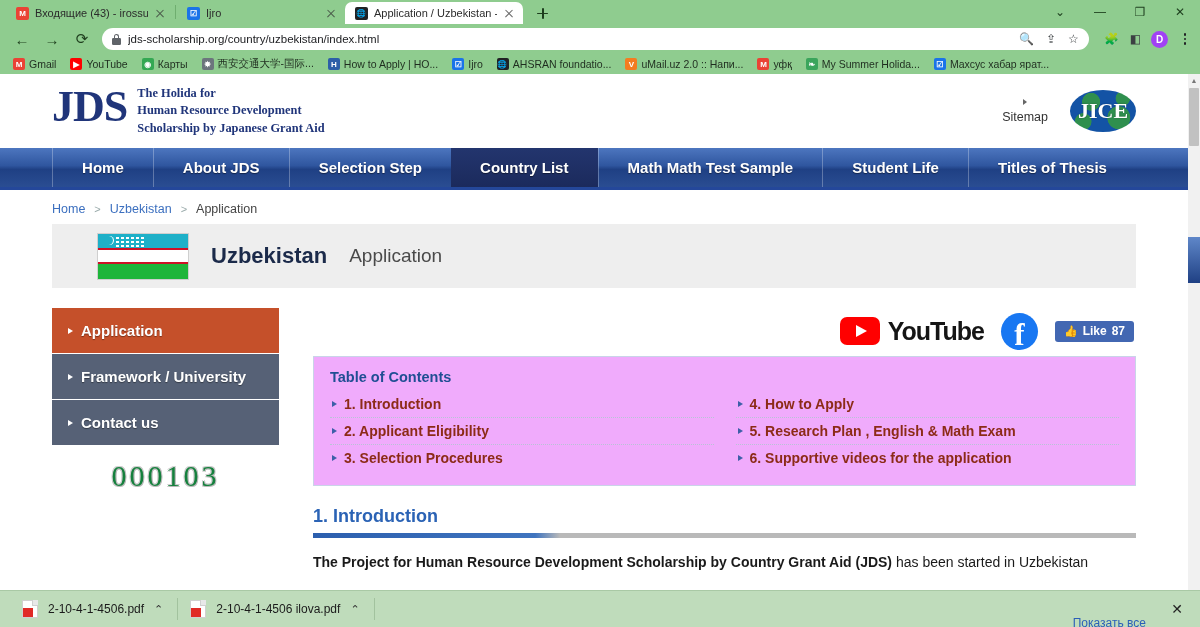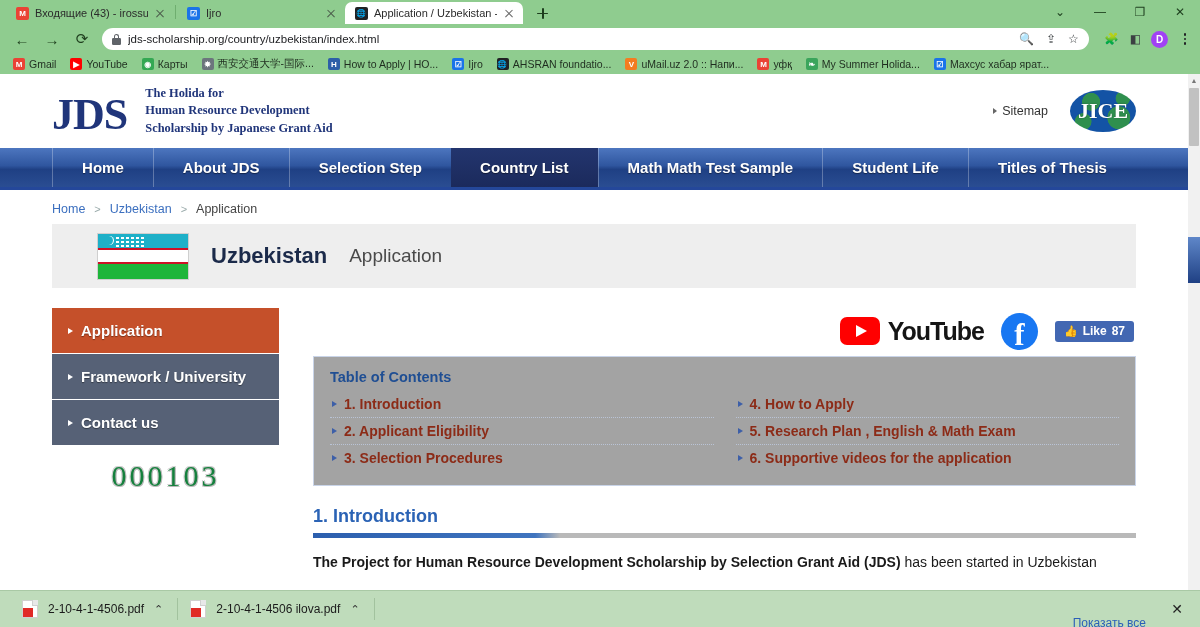--- a/index.html
+++ b/index.html
@@ -70,31 +70,31 @@
     height: 20px; background:#8fcc8f; display:flex; align-items:center; gap:0px; padding: 0 6px; overflow:hidden;
   }
   .bm { display:flex; align-items:center; gap:4px; padding: 0 7px; font-size:10.5px; color:#1f2d1f; white-space:nowrap; }
   .bmico { width:12px; height:12px; flex:0 0 12px; border-radius:2px; display:flex; align-items:center; justify-content:center; font-size:8px; color:#fff; font-weight:bold; overflow:hidden; }
 
   
   .viewport { position:relative; height: 553px; background:#fff; overflow:hidden; }
   .page { width: 1188px; height: 100%; overflow:hidden; position:relative; }
 
   .siteheader { height: 74px; display:flex; align-items:center; padding: 0 52px; position:relative; }
-  .logo { display:flex; align-items:flex-end; gap: 18px; }
+  .logo { display:flex; align-items:flex-start; gap: 10px; }
   .logo .jds {
     font-family:"Liberation Serif", serif; font-weight:bold; font-size:44px;
     color:#20357a; letter-spacing:-1px; line-height:1;
   }
   .logo .tagline {
     font-family:"Liberation Serif", serif; font-weight:bold; font-size:12.4px;
     color:#20357a; line-height:1.38;
   }
   .hdr-right { margin-left:auto; display:flex; align-items:center; gap:22px; }
-  .sitemap { font-size:12.5px; color:#333; display:flex; align-items:center; gap:5px; }
+  .sitemap { font-size:12.5px; color:#333; display:flex; align-items:center; gap:5px;flex-direction:column; }
   .caret { width:0;height:0;border-left:4px solid #666;border-top:3px solid transparent;border-bottom:3px solid transparent; display:inline-block; }
   .jice {
     width:66px; height:42px; border-radius:50%;
     background: radial-gradient(circle at 32% 28%, #2f8f4e 0 16%, transparent 17%),
                 radial-gradient(circle at 74% 66%, #2f8f4e 0 20%, transparent 21%),
                 radial-gradient(circle at 20% 75%, #2f8f4e 0 13%, transparent 14%),
                 radial-gradient(circle at 80% 20%, #2f8f4e 0 11%, transparent 12%),
                 #1353a5;
     display:flex; align-items:center; justify-content:center;
     font-family:"Liberation Serif", serif; font-weight:bold; font-size:22px; color:#fff;
@@ -158,21 +158,21 @@
   .social { display:flex; align-items:center; justify-content:flex-end; gap:17px; height:46px; padding-right:2px; }
   .yt { display:flex; align-items:center; gap:8px; }
   .yt .play { width:40px; height:28px; background:#ff0000; border-radius:7px; display:flex; align-items:center; justify-content:center; }
   .yt .play i { width:0;height:0;border-left:11px solid #fff;border-top:6.5px solid transparent;border-bottom:6.5px solid transparent; display:block; margin-left:3px; }
   .yt .word { font-size:25px; font-weight:bold; color:#151515; letter-spacing:-1px; }
   .fb { width:37px; height:37px; border-radius:50%; background:#1877f2; color:#fff; display:flex; align-items:flex-end; justify-content:center; font-family:"Liberation Serif", serif; font-weight:bold; font-size:31px; line-height:.93; }
   .likebtn { height:21px; background:#4267b2; border-radius:3px; color:#fff; display:flex; align-items:center; gap:5px; padding:0 9px; font-size:12px; font-weight:bold; }
   .thumb { font-size:11px; }
 
   .toc {
-    background:#a3a3a3; border:1px solid #c9d4e8; padding: 12px 16px 14px;
+    background:#f0abfc; border:1px solid #c9d4e8; padding: 12px 16px 14px;
     margin-top: 2px;
   }
   .toc h3 { font-size:14.5px; color:#1f4e93; margin-bottom:6px; font-weight:bold; }
   .toc .cols { display:flex; gap:22px; }
   .toc .col { flex:1 1 0; min-width:0; }
   .tocitem {
     display:flex; align-items:center; gap:7px; padding: 5px 0 5px 2px;
     border-bottom: 1px dotted #b9c3d6; font-size:14px; font-weight:bold; color:#8c2b17;
     white-space:nowrap;
   }
@@ -447,21 +447,21 @@
               </div>
             </div>
           </div>
 
           <div class="secheading">
             <div class="t">1. Introduction</div>
             <div class="bar"></div>
           </div>
 
           <div class="para">
-            <span>The Project for Human Resource Development Scholarship by Selection Grant Aid (JDS)</span><span class="normal"> has been started in Uzbekistan</span>
+            <span>The Project for Human Resource Development Scholarship by Country Grant Aid (JDS)</span><span class="normal"> has been started in Uzbekistan</span>
           </div>
 
         </div>
       </div>
     </div>
 
     <div class="scrollbar">
       <div class="up">▲</div>
       <div class="thumb"></div>
       <div class="navmark"></div>

